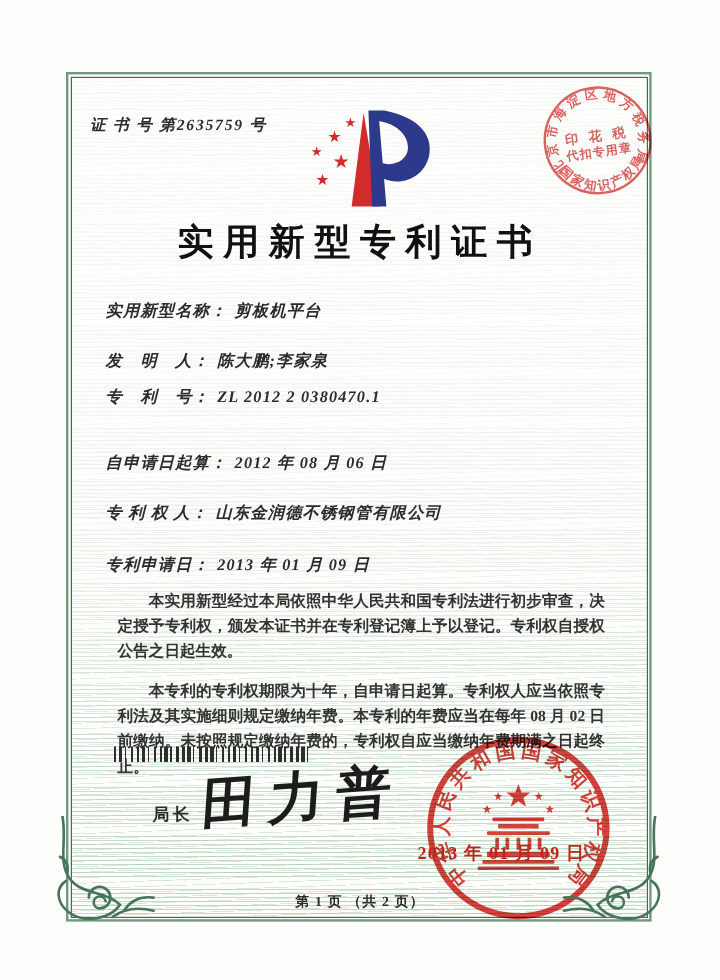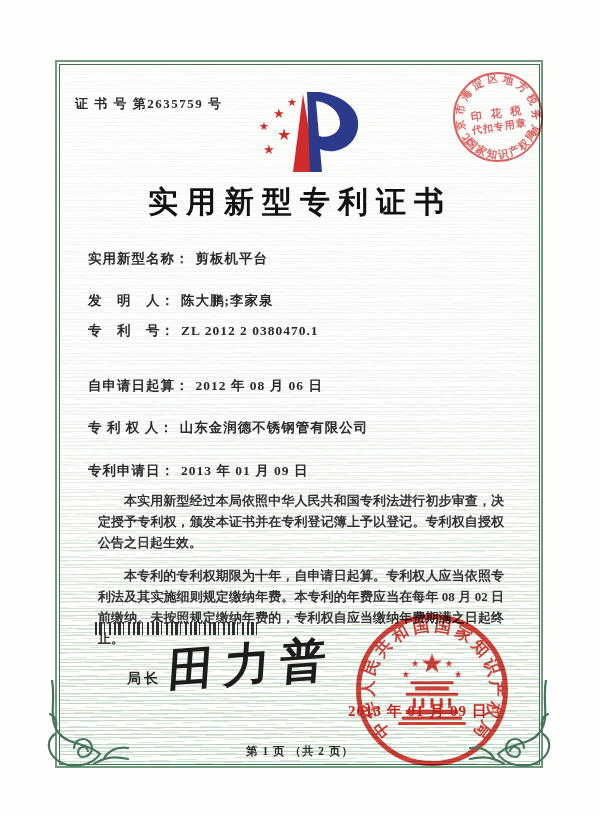--- a/index.html
+++ b/index.html
@@ -11,34 +11,34 @@
   .frame-outer{left:55px;top:60px;width:488px;height:708px;border:2.5px solid #6f9a7e;box-sizing:border-box;}
   .frame-inner{position:absolute;inset:1.5px;border:1px solid #3f6f53;}
   .pattern{left:59px;top:64px;width:480px;height:700px;
      background:
        repeating-linear-gradient(180deg, rgba(120,170,125,.55) 0 .7px, transparent .7px 3.4px),
        repeating-linear-gradient(178deg, rgba(120,170,125,.35) 0 .7px, transparent .7px 4.6px);
      -webkit-mask-image:linear-gradient(to bottom,rgba(0,0,0,.10) 0%,rgba(0,0,0,.14) 35%,rgba(0,0,0,.30) 60%,rgba(0,0,0,.62) 80%,rgba(0,0,0,.8) 100%);
      mask-image:linear-gradient(to bottom,rgba(0,0,0,.10) 0%,rgba(0,0,0,.14) 35%,rgba(0,0,0,.30) 60%,rgba(0,0,0,.62) 80%,rgba(0,0,0,.8) 100%);}
 
   
-  .cert-no{left:75px;top:95px;font-size:13px;font-weight:700;letter-spacing:1.5px;}
+  .cert-no{left:75px;top:95px;font-size:13px;font-weight:700;letter-spacing:1.5px;font-style:italic;}
   .logo{left:237px;top:90px;width:130px;height:86px;}
   .title{left:0;top:182px;width:600px;text-align:center;font-size:30px;font-weight:800;letter-spacing:8px;color:#111;}
 
   
   .tax-stamp{left:449px;top:68px;width:98px;height:98px;transform:rotate(-8deg);opacity:.82;mix-blend-mode:multiply;color:#d34040;}
   .tax-ring{position:absolute;inset:4px;border:2.5px solid #d34040;border-radius:50%;}
   .tax-arc{position:absolute;inset:0;font-size:10.5px;font-weight:700;}
   .tax-c1{position:absolute;left:0;top:38px;width:100%;text-align:center;font-size:11px;font-weight:700;letter-spacing:3px;}
   .tax-c2{position:absolute;left:0;top:52px;width:100%;text-align:center;font-size:10px;font-weight:700;letter-spacing:1px;}
 
   
   .fields{left:88px;top:250px;width:430px;font-size:13.5px;font-weight:700;}
-  .field-row{position:absolute;left:0;white-space:nowrap;}
+  .field-row{position:absolute;left:0;white-space:nowrap;font-style:italic;}
   .field-label{letter-spacing:1px;}
   .field-value{letter-spacing:1px;margin-left:6px;}
 
   
   .paragraphs{left:86px;top:478px;width:430px;font-size:13px;line-height:1.62;text-align:justify;font-weight:600;color:#333;}
   .paragraphs p{margin:12px;text-indent:2em;}
 
   
   .barcode{left:95px;top:622px;width:162px;height:13px;
      background:repeating-linear-gradient(90deg,#2e2e2e 0 2px,transparent 2px 4px,#2e2e2e 4px 7px,transparent 7px 9px,#2e2e2e 9px 10px,transparent 10px 14px,#2e2e2e 14px 16px,transparent 16px 19px);}

